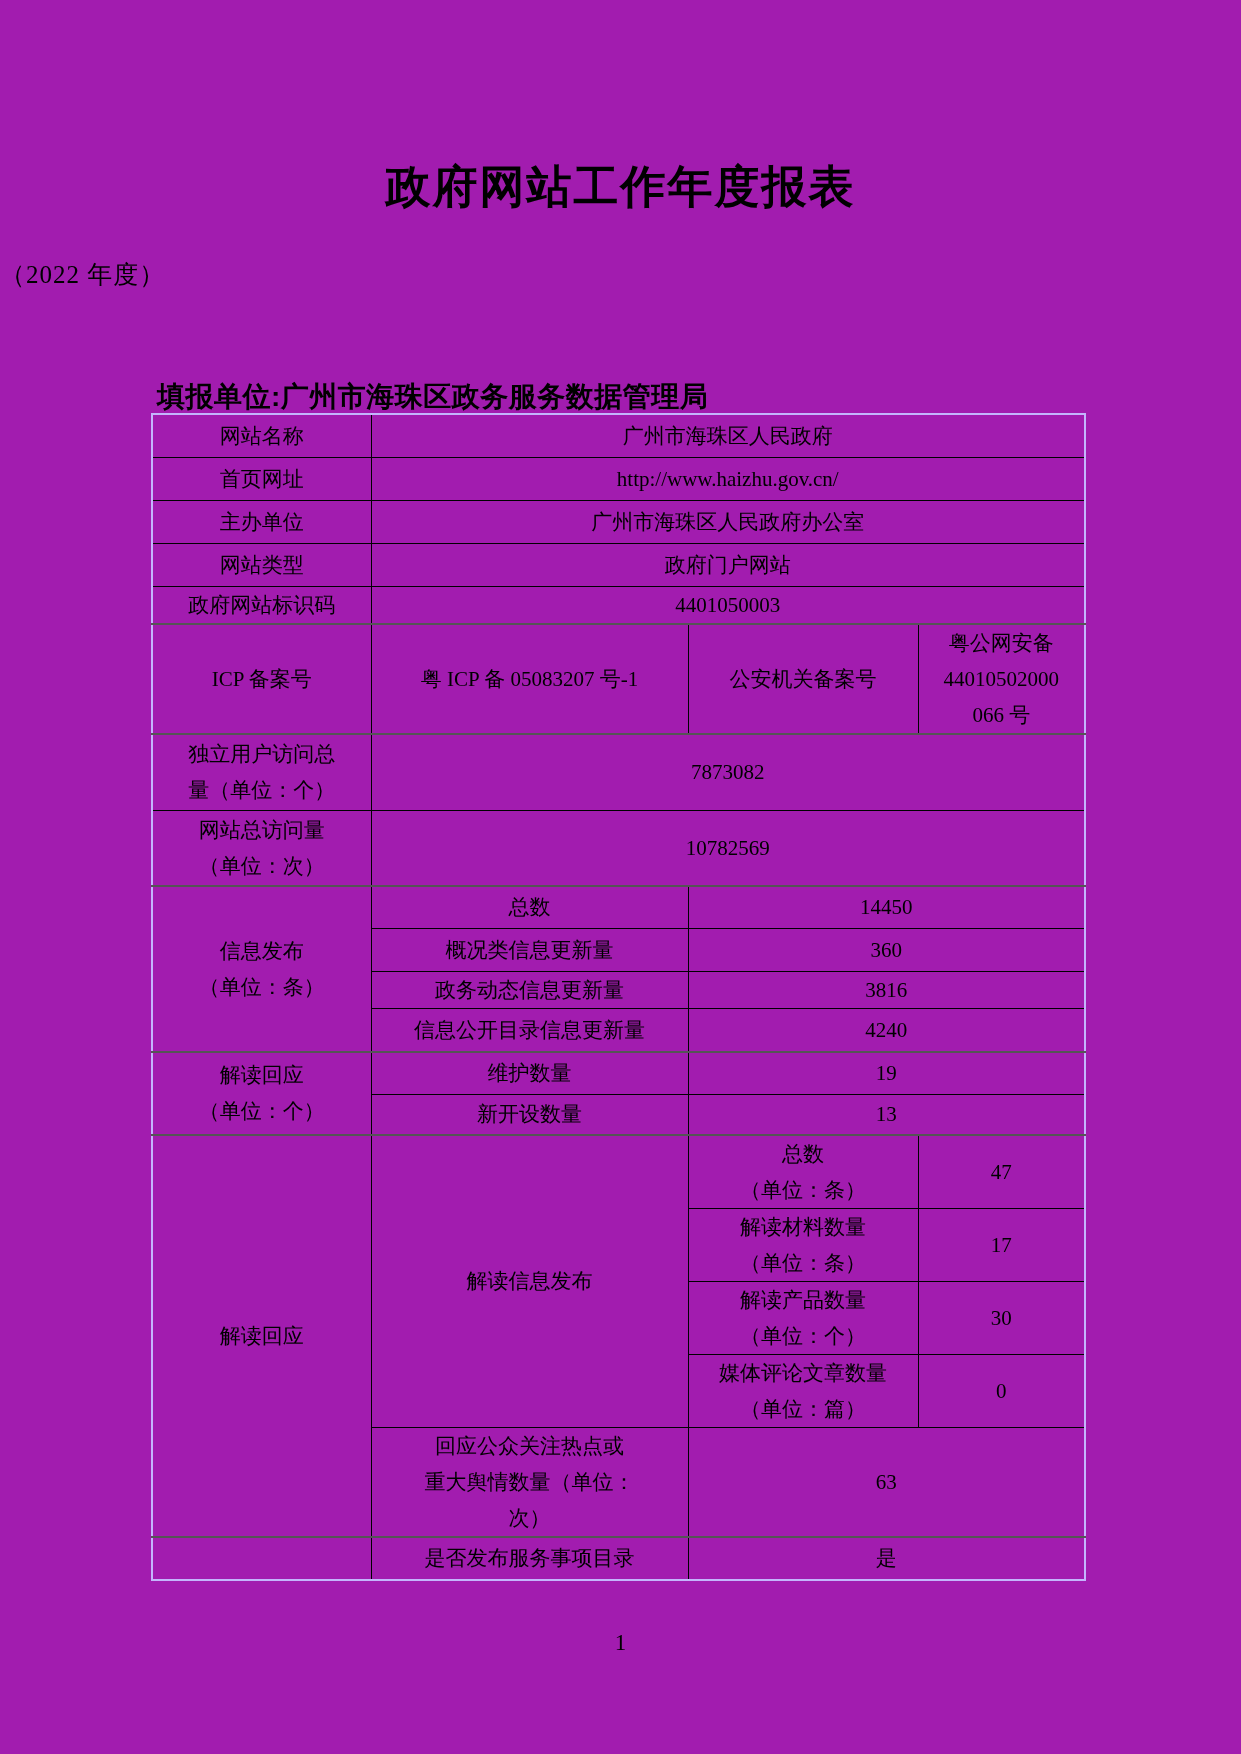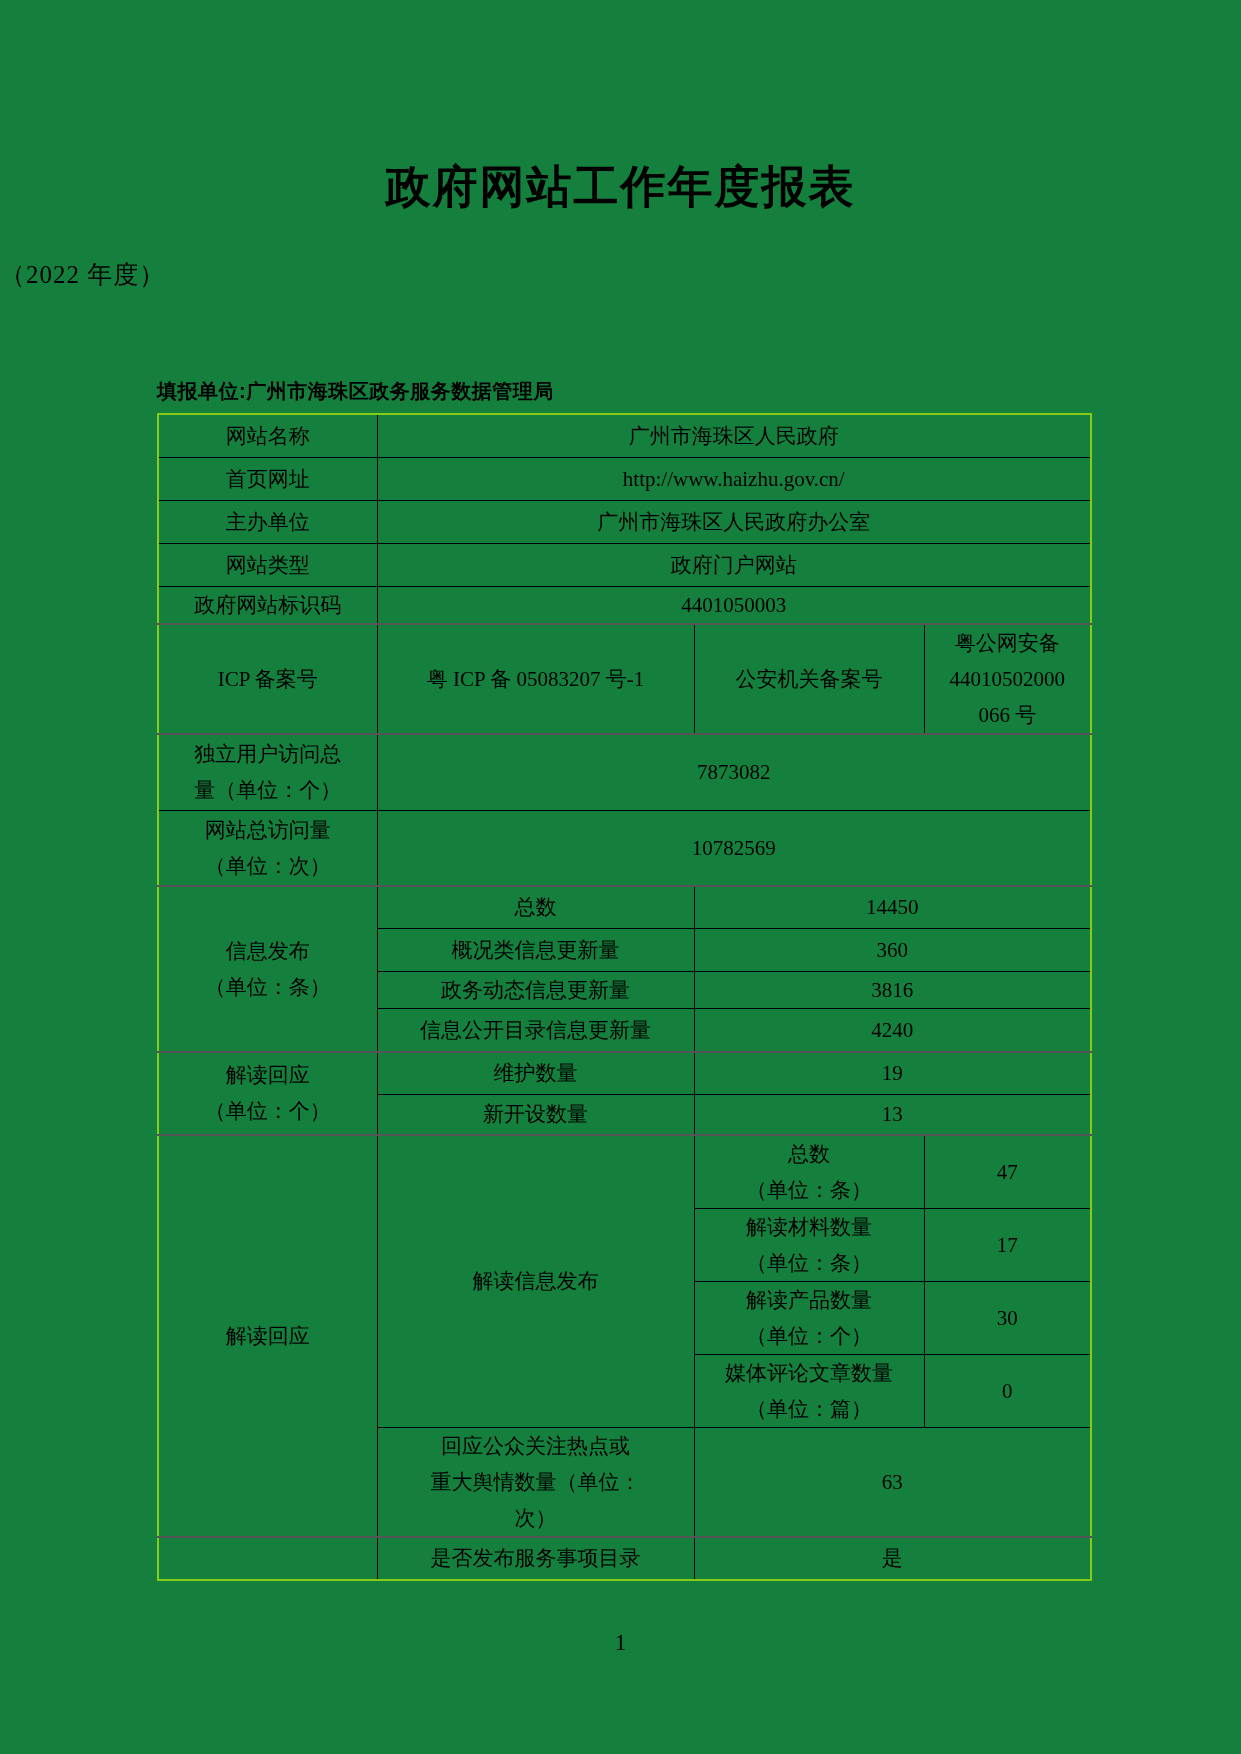--- a/index.html
+++ b/index.html
@@ -1,21 +1,21 @@
 <!DOCTYPE html>
 <html><head>
 <meta charset="utf-8">
 <style>
   html, body { margin: 0; padding: 0; background: #e8e8e8; }
   .page {
     position: relative;
     width: 1241px;
     height: 1754px;
     margin: 0 auto;
-    background: #15803d;
+    background: #a21caf;
     color: #000000;
     font-family: "Liberation Serif", "DejaVu Serif", serif;
     overflow: hidden;
   }
   .doc-title {
     position: absolute;
     top: 160px;
     left: 0;
     width: 100%;
     text-align: center;
@@ -33,31 +33,31 @@
     text-align: left;
     font-size: 25px;
     letter-spacing: 1px;
   }
   .report-unit {
     position: absolute;
     top: 378px;
     left: 157px;
     font-family: "Liberation Sans", "DejaVu Sans", sans-serif;
     font-weight: 700;
-    font-size: 20px;
+    font-size: 28px;
     letter-spacing: 0.5px;
   }
   table.report {
     position: absolute;
     top: 413px;
-    left: 157px;
+    left: 151px;
     width: 933px;
     border-collapse: collapse;
     table-layout: fixed;
-    border: 2px solid #84cc16;
+    border: 2px solid #c4b5fd;
   }
   table.report td {
     border: 1px solid #000000;
     text-align: center;
     vertical-align: middle;
     font-size: 21px;
     line-height: 36px;
     white-space: pre-line;
     padding: 0 4px;
     overflow: hidden;

